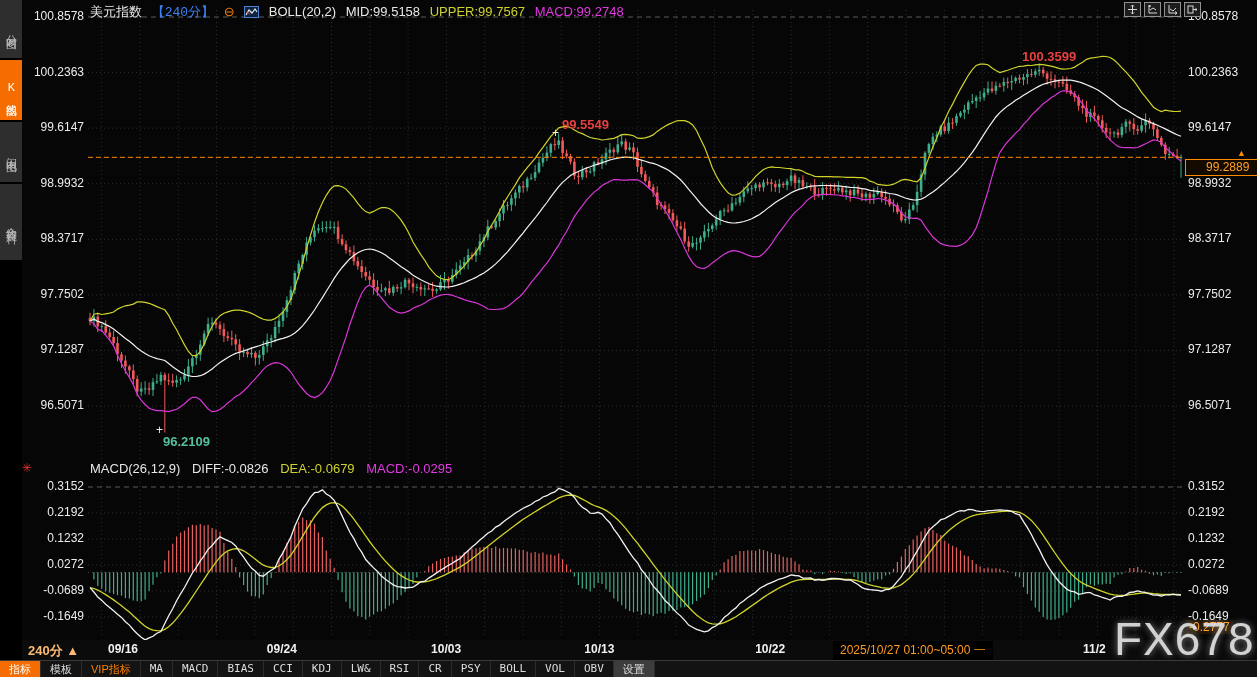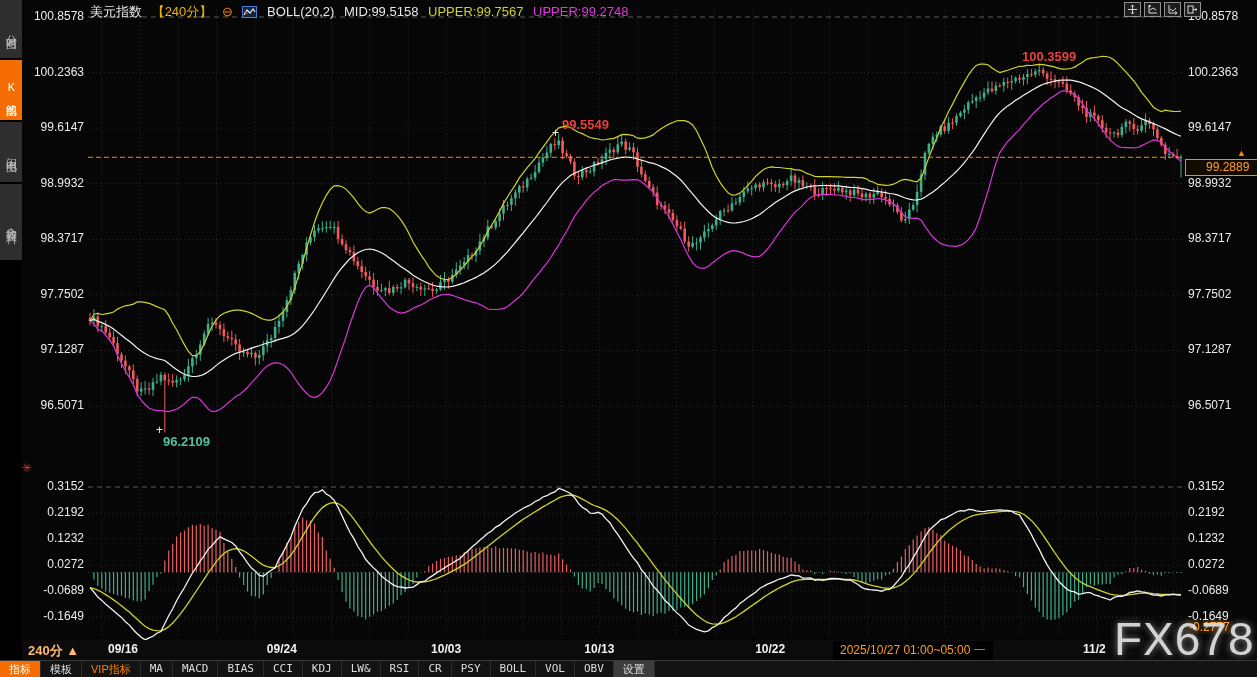--- a/index.html
+++ b/index.html
@@ -9,21 +9,21 @@
   .sidebar{position:absolute;left:0;top:0;width:22px;height:677px;background:#000;z-index:8;}
   .vtab{width:22px;display:flex;align-items:center;justify-content:center;
         writing-mode:vertical-rl;text-orientation:upright;letter-spacing:2px;
         background:#2e2e2e;color:#b9b9b9;font-size:11px;margin-bottom:2px;cursor:pointer;}
   .vtab.active{background:#f56d00;color:#fff;}
   
   #cv{position:absolute;left:0;top:0;z-index:1;}
   
   .hdr{position:absolute;left:90px;top:3px;z-index:6;font-size:13px;white-space:nowrap;}
   .hdr span{margin-right:6px;}
-  .w{color:#e8e8e8;} .rd{color:#eab308;} .or{color:#ff8000;} .yl{color:#cdd32c;} .mg{color:#e238e2;}
+  .w{color:#e8e8e8;} .rd{color:#3b82f6;font-family:Liberation Mono, monospace;} .or{color:#ff8000;} .yl{color:#cdd32c;} .mg{color:#e238e2;}
   .chart-ico{display:inline-block;width:15px;height:12px;vertical-align:-2px;margin-right:4px;}
   .macdhdr{position:absolute;left:90px;top:461px;z-index:6;font-size:13px;white-space:nowrap;}
   .macdhdr span{margin-right:8px;}
   .star{position:absolute;left:22px;top:461px;color:#e03030;font-size:12px;z-index:6;}
   
   .ylab{position:absolute;font-size:12px;color:#ececec;z-index:4;white-space:nowrap;}
   .ylab.l{left:22px;width:62px;text-align:right;}
   .ylab.r{left:1188px;text-align:left;}
   
   .ann{position:absolute;font-size:13px;font-weight:bold;z-index:5;white-space:nowrap;}
@@ -965,21 +965,21 @@
     <span class="rd">【240分】</span>
     <span class="or">⊖</span>
     <span class="chart-ico"><svg width="15" height="12">
           <rect x="0.5" y="0.5" width="14" height="11" fill="#10233f" stroke="#4d7fd0"></rect>
           <polyline points="2,9 5,4 8,7 11,3 13,6" fill="none" stroke="#e8e8e8" stroke-width="1.2"></polyline>
           <polyline points="2,6 6,8" fill="none" stroke="#d04040" stroke-width="1"></polyline>
         </svg></span>
     <span class="w">BOLL(20,2)</span>
     <span class="w">MID:99.5158</span>
     <span class="yl">UPPER:99.7567</span>
-    <span class="mg">UPPER:99.2748</span>
+    <span class="mg">MACD:99.2748</span>
   </div>
 
   <div class="tri">
     <div class="ib">
         <svg width="11" height="11">
           <path d="M5.5 1v9M1 5.5h9M5.5 1l-1.5 1.5M5.5 1l1.5 1.5M5.5 10l-1.5-1.5M5.5 10l1.5-1.5" stroke="#d8d8d8" fill="none"></path>
         </svg>
       </div>
     <div class="ib">
         <svg width="11" height="11">
@@ -995,20 +995,26 @@
       </div>
     <div class="ib">
         <svg width="11" height="11">
           <rect x="1" y="2" width="5" height="7" fill="none" stroke="#d8d8d8"></rect>
           <path d="M6 5.5h4M10 5.5l-1.5-1.2M10 5.5l-1.5 1.2" stroke="#d8d8d8" fill="none"></path>
         </svg>
       </div>
   </div>
 
   <span class="star">✳</span>
+  <div class="macdhdr">
+    <span class="w">MACD(26,12,9)</span>
+    <span class="w">DIFF:-0.0826</span>
+    <span class="yl">DEA:-0.0679</span>
+    <span class="mg">MACD:-0.0295</span>
+  </div>
 
   <div class="pxbox">99.2889</div>
   <div class="pxarrow">▲</div>
 
   <div class="extraml">-0.2777</div>
   <div class="wm">FX678</div>
 
   <div class="daterow" id="daterow">
     <div class="badge"><span>240分</span> <span>▲</span></div>
     <div class="xdate">2025/10/27 01:00~05:00 一</div>

